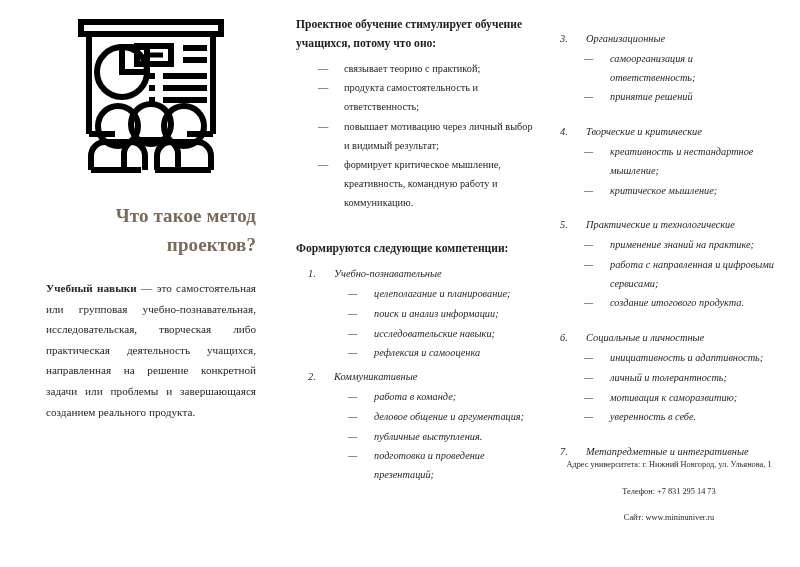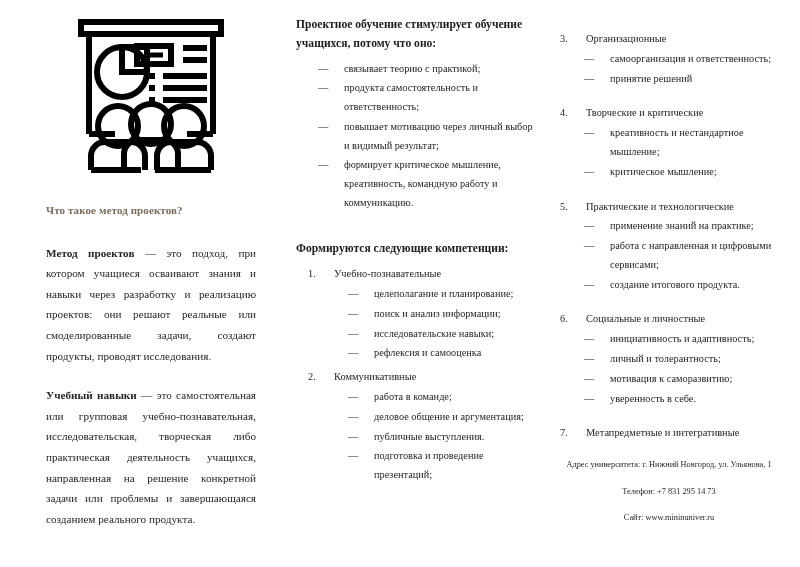--- a/index.html
+++ b/index.html
@@ -39,22 +39,22 @@
     width: 152px;
     height: 160px;
     margin: 8px auto 0 auto;
     display: block;
   }
   .hero-icon svg { display: block; width: 100%; height: 100%; }
 
   
   .brochure-title {
     margin: 26px 0 16px 0;
-    text-align: left;
-    font-size: 11px;
+    text-align: right;
+    font-size: 19px;
     line-height: 1.5;
     font-weight: bold;
     color: #7b6a58;
     letter-spacing: 0.1px;
   }
 
   
   .body-para {
     margin: 19px 0 0 0;
     font-size: 11.2px;
@@ -103,20 +103,21 @@
     list-style: none;
     margin: 0;
     padding: 0;
     counter-reset: comp;
   }
   ol.num-list > li {
     position: relative;
     counter-increment: comp;
     padding-left: 38px;
     margin-bottom: 5px;
+    font-style: italic;
   }
   ol.num-list > li::before {
     content: counter(comp) ".";
     position: absolute;
     left: 12px;
     top: 0;
     font-size: 10.3px;
     line-height: 1.82;
     color: #2a2521;
   }
@@ -193,23 +194,20 @@
         <path d="M49 154 L49 138 a14 14 0 0 1 14 -14 l26 0 a14 14 0 0 1 14 14 l0 16" stroke-width="6" stroke-linejoin="round"></path>
         <path d="M82 154 L82 140 a14 14 0 0 1 14 -14 l26 0 a14 14 0 0 1 14 14 l0 14" stroke-width="6" stroke-linejoin="round"></path>
 
         <path d="M16 154 L66 154" stroke-width="6"></path>
         <path d="M80 154 L136 154" stroke-width="6"></path>
       </svg>
     </div>
 
     <h1 class="brochure-title">Что такое метод проектов?</h1>
 
-    <p class="body-para first">
-      <b>Метод проектов</b><span> — это подход, при котором учащиеся осваивают знания и навыки через разработку и реализацию проектов: они решают реальные или смоделированные задачи, создают продукты, проводят исследования.</span>
-    </p>
 
     <p class="body-para">
       <b>Учебный навыки</b><span> — это самостоятельная или групповая учебно-познавательная, исследовательская, творческая либо практическая деятельность учащихся, направленная на решение конкретной задачи или проблемы и завершающаяся созданием реального продукта.</span>
     </p>
   </div>
 
   <div class="col col-mid">
 
     <h2 class="sec-heading">Проектное обучение стимулирует обучение учащихся, потому что оно:</h2>
 

